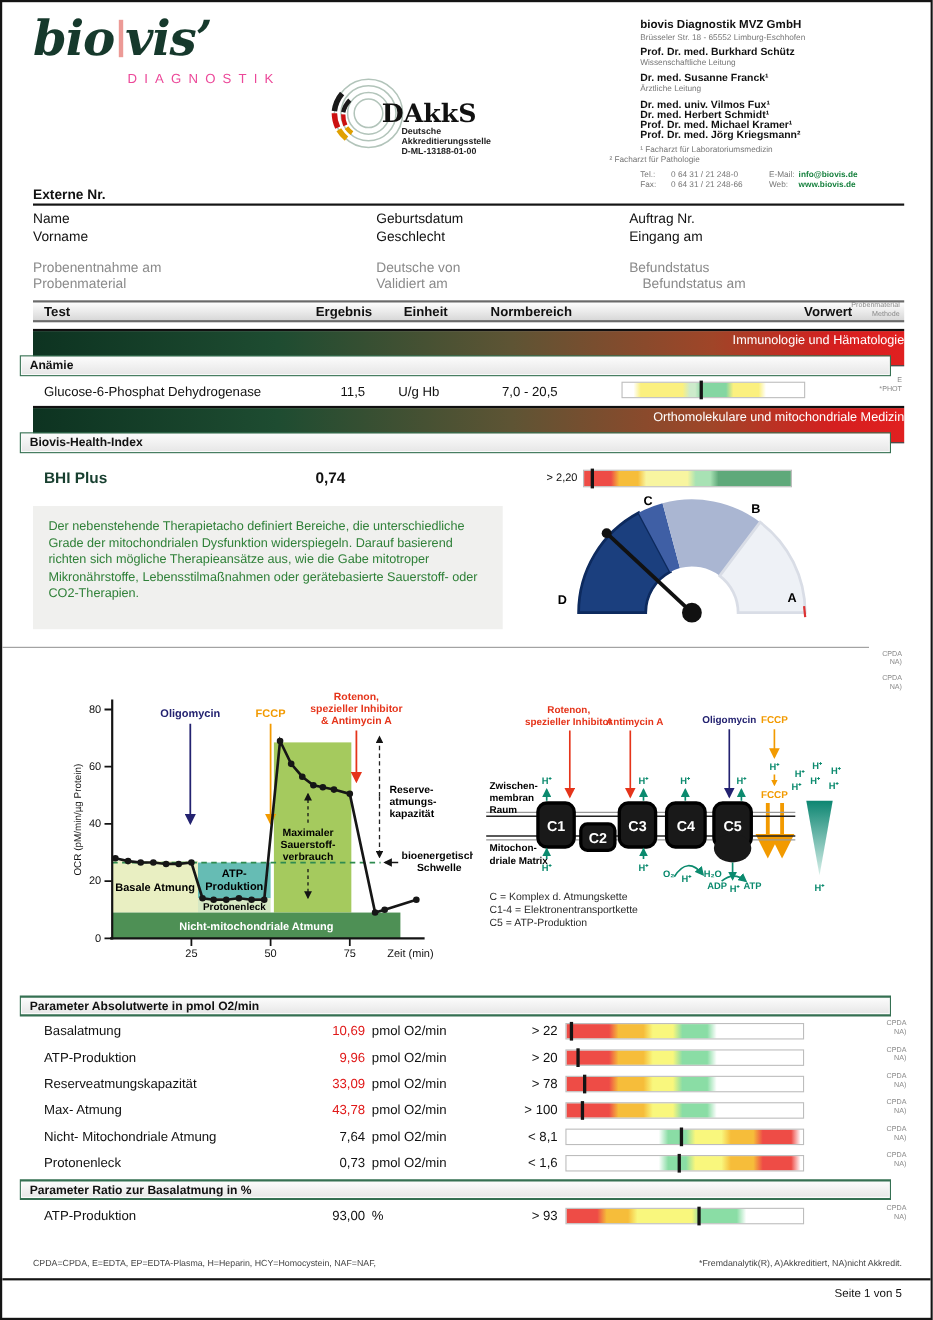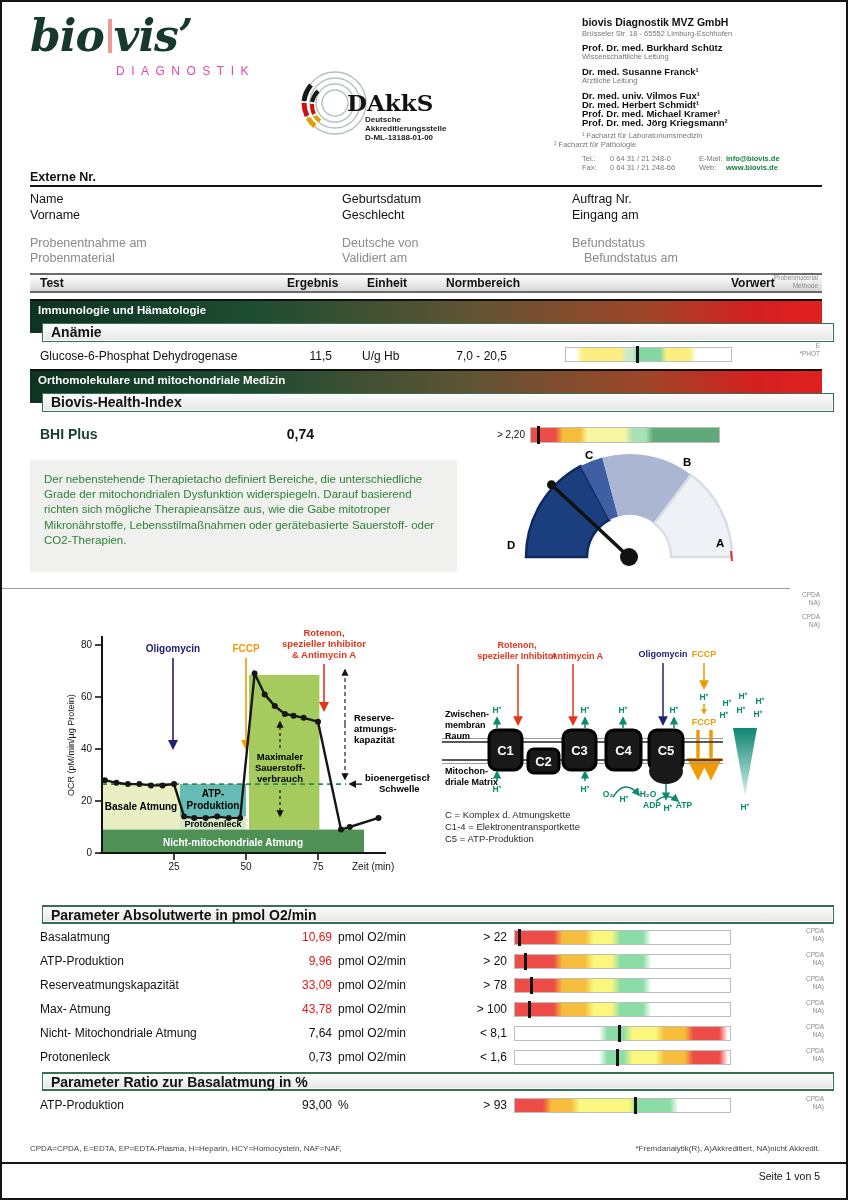--- a/index.html
+++ b/index.html
@@ -14,25 +14,25 @@
   
   .logo-main{font-family:"DejaVu Serif",serif;font-style:italic;font-weight:bold;font-size:44px;color:#16392c;letter-spacing:-1px;line-height:1;}
   .logo-bar{display:inline-block;width:4px;height:34px;background:#ec9a96;margin:0 2px 0 4px;vertical-align:-2px;}
   .logo-sub{font-size:12px;letter-spacing:6.5px;color:#ec4899;}
   
   .h-name{font-size:10.5px;font-weight:bold;}
   .h-sm{font-size:7.5px;color:#777;}
   .h-staff{font-size:9.5px;font-weight:bold;}
   .h-green{color:#15803d;font-weight:bold;}
   
-  .secbar{left:28px;width:792px;height:34px;color:#fff;font-weight:bold;font-size:11.5px;line-height:18px;
+  .secbar{left:28px;width:792px;height:34px;color:#fff;font-weight:normal;font-size:11.5px;line-height:18px;
           padding-left:8px;box-sizing:border-box;
           background:linear-gradient(90deg,#0d3321 0%,#1e4c31 28%,#5e5434 55%,#a04528 78%,#d51f1f 92%,#e12020 100%);
-          border-top:2px solid #101010;border-bottom:1px solid #2a2a2a;}
-  .subbar{left:40px;width:792px;height:19px;font-weight:bold;font-size:14px;line-height:17px;
+          border-top:2px solid #101010;border-bottom:1px solid #2a2a2a;text-align:right;}
+  .subbar{left:16px;width:792px;height:19px;font-weight:bold;font-size:11px;line-height:17px;
           padding-left:8px;box-sizing:border-box;background:linear-gradient(#fcfcfc,#e6e6e6);
           border:1px solid #357052;box-shadow:inset 0 0 0 1px #fafafa;}
   .thead{left:28px;width:792px;height:20px;background:linear-gradient(#fefefe,#d8d8d8);
          border-top:2px solid #6a6a6a;border-bottom:2px solid #6a6a6a;box-sizing:border-box;}
   
   .vbar{position:absolute;border:1px solid #bdbdbd;background:#fff;}
   .vbar .mk{position:absolute;top:-2px;bottom:-2px;width:3px;background:#141414;}
   
   .prow{position:relative;height:24px;}
   .prow .nm{position:absolute;left:10px;top:4px;font-size:12px;}

